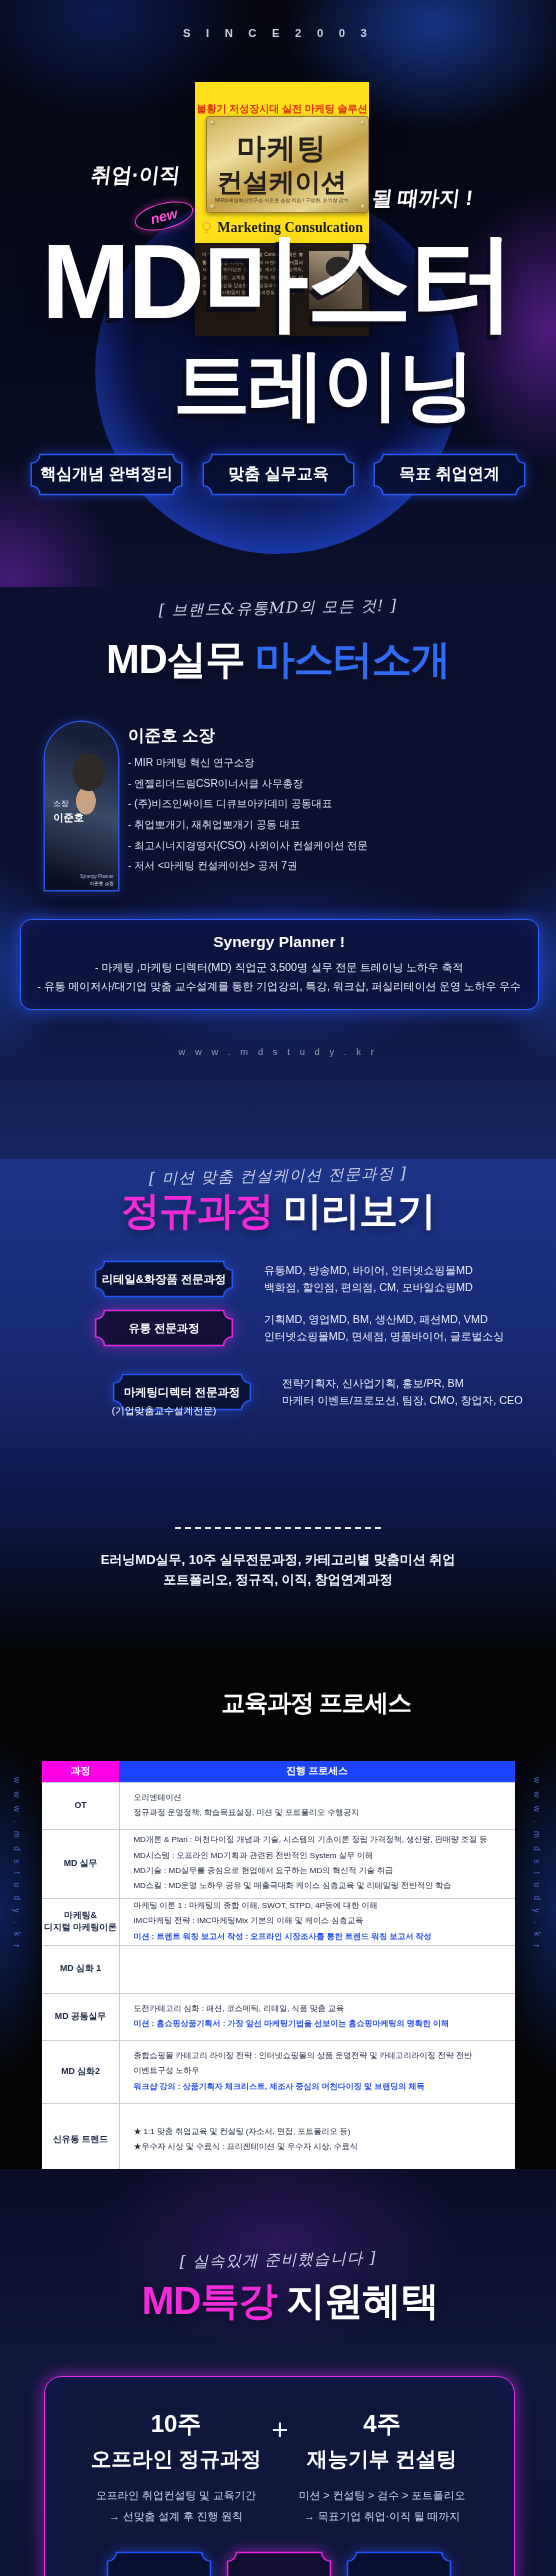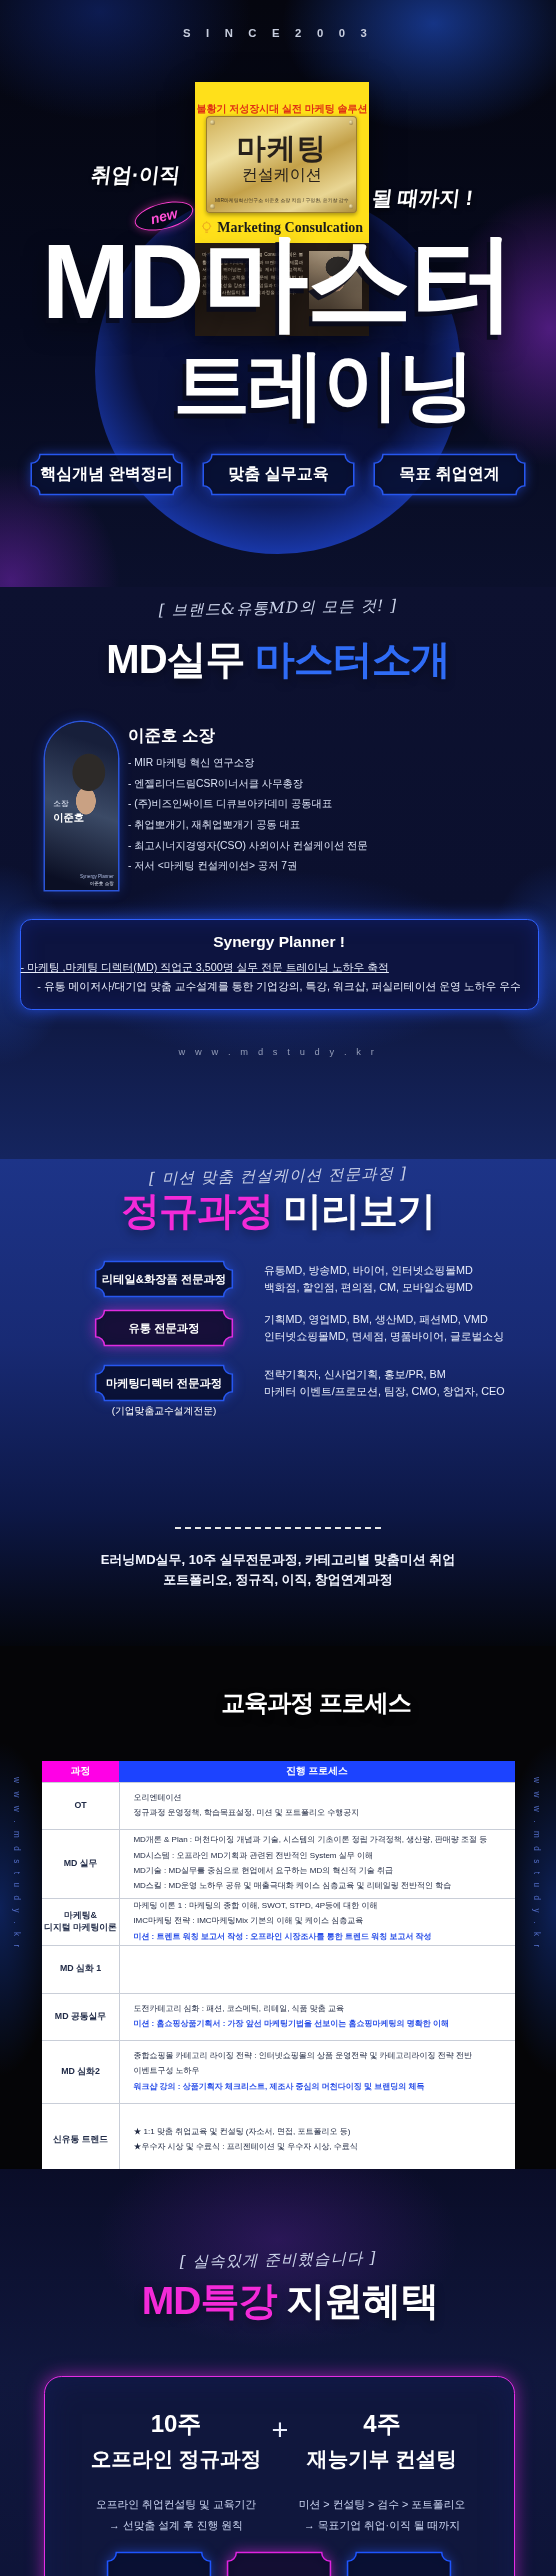--- a/index.html
+++ b/index.html
@@ -51,27 +51,27 @@
   #mt1{top:228px;font-size:106px;}
   #mt2{top:346px;font-size:77px;padding-left:45px;}
 
   
   #book{left:195px;top:82px;width:174px;height:253px;box-shadow:0 9.3px 26px rgba(0,0,0,.6);}
   #book .yellow{position:absolute;left:0;top:0;width:174px;height:161px;background:#ffe01a;}
   #book .tagline{position:absolute;left:0;top:19.6px;width:174px;text-align:center;
        color:#e03214;font-size:10px;font-weight:700;}
   #book .plate{position:absolute;left:11.3px;top:34px;width:151px;height:97px;border-radius:4.1px;
        background:linear-gradient(155deg,#cfae55 0%,#efe0a2 30%,#c3a048 55%,#e9d694 80%,#ac8c38 100%);
-       box-shadow:inset 0 0 0 1px #9a7d30, 0 1.5px 4.1px rgba(0,0,0,.35);}
+       box-shadow:inset 0 0 0 1px #9a7d30, 0 1.5px 4.1px rgba(0,0,0,.35);padding-left:12px;}
   #book .screw{position:absolute;width:4.6px;height:4.6px;border-radius:50%;
        background:radial-gradient(circle at 35% 35%, #f3e6b0, #8a6d2f);}
   #book .bt1{position:absolute;left:0;top:13.4px;width:151px;text-align:center;
        font-size:29px;font-weight:900;color:#27201a;letter-spacing:1px;}
   #book .bt2{position:absolute;left:0;top:49px;width:151px;text-align:center;
-       font-size:16px;font-weight:400;color:#27201a;}
+       font-size:26px;font-weight:700;color:#27201a;}
   #book .author{position:absolute;left:0;top:81px;width:151px;text-align:center;
        font-size:4.9px;color:#3a2f1f;}
   #book .brandrow{position:absolute;left:0;top:138px;width:174px;display:flex;gap:5.2px;
        align-items:center;justify-content:center;}
   #book .brand{font-family:"Liberation Serif",serif;font-weight:700;font-size:14px;color:#1b1b1b;}
   #book .brown{position:absolute;left:0;top:161px;width:174px;height:93px;background:#241b15;}
   #book .desc{position:absolute;left:7.2px;top:8.2px;width:101px;font-size:4.6px;line-height:1.65;
        color:#d8cab4;text-align:justify;}
   #book .photo{position:absolute;left:114px;top:8.2px;width:53px;height:58px;
        background:
@@ -104,21 +104,21 @@
         box-shadow:0 0 0 1.5px #2b55d8, 0 0 12.4px rgba(40,90,255,.45);}
   #arch .role{position:absolute;left:8.2px;top:77px;font-size:7.7px;color:#e8edfb;}
   #arch .name{position:absolute;left:8.2px;top:89px;font-size:10.3px;font-weight:800;color:#fff;}
   #arch .cap1{position:absolute;right:4.1px;bottom:11.3px;font-size:4.6px;color:#aebbe0;}
   #arch .cap2{position:absolute;right:4.1px;bottom:4.1px;font-size:4.6px;color:#e8edfb;}
   .bullets div{margin-bottom:6.7px;}
   #synergy{left:19.6px;top:332px;width:517px;height:89px;background:#0d1440;border:1px solid #2f62ff;
         border-radius:11.3px;box-shadow:0 0 15.5px rgba(40,90,255,.75), inset 0 0 20.6px rgba(20,40,140,.5);}
   #synergy .st{position:absolute;left:0;top:13.4px;width:100%;text-align:center;
         font-size:15.5px;font-weight:800;}
-  #synergy .sl1{position:absolute;left:0;top:41px;width:100%;font-size:10.8px;color:#e8edfb;text-decoration:underline;}
+  #synergy .sl1{position:absolute;left:0;top:41px;width:100%;text-align:center;font-size:10.8px;color:#e8edfb;}
   #synergy .sl2{position:absolute;left:0;top:60px;width:100%;text-align:center;font-size:10.8px;color:#e8edfb;}
   .website{letter-spacing:3.6px;color:#949db8;font-size:9.3px;}
 
   
   .course-row{position:absolute;left:94px;width:392px;height:38px;display:flex;align-items:center;}
   .course-row .ticket{position:relative;width:140px;height:38px;flex:0 0 140px;}
   .course-row .tl{font-size:11.3px;}
   .course-row .desc{margin-left:30px;font-size:10.8px;line-height:17.5px;color:#e9eefc;white-space:nowrap;}
   .dashed{left:175px;top:368px;width:206px;border-top:2.1px dashed #e8e8e8;}
   .summary{font-size:13px;font-weight:700;color:#f2f5ff;}
@@ -138,21 +138,21 @@
   .pbody{flex:1;display:flex;flex-direction:column;justify-content:center;padding:5.2px 5.2px 5.2px 13.4px;}
   .pbody p{margin:2.3px 0;font-size:8px;color:#222b44;line-height:1.35;}
   .pbody p.mission{color:#2b50e8;font-weight:700;}
 
   
   #bigcard{left:44px;top:207px;width:469px;height:312px;border-radius:17.5px;background:#10173d;
         border:1.5px solid #e52ee5;box-shadow:0 0 17.5px rgba(230,40,230,.6), inset 0 0 31px rgba(20,30,90,.6);}
   .bcol{position:absolute;width:206px;text-align:center;}
   .bweeks{font-size:24px;font-weight:900;}
   .bname{font-size:20.6px;font-weight:800;margin-top:5.2px;}
-  .bdesc{font-size:10.8px;color:#ccd6f2;line-height:20.6px;margin-top:21px;}
+  .bdesc{font-size:10.8px;color:#ccd6f2;line-height:20.6px;margin-top:12px;}
   #bplus{left:222px;top:37px;width:26px;text-align:center;font-size:29px;font-weight:300;color:#e9eefc;position:absolute;}
   .bticket{width:106px;height:72px;}
   .bticket .tl{font-size:15.5px;}
 </style>
 </head>
 <body>
 
 <div id="canvas">
 
   <div id="s1" class="abs">
@@ -275,21 +275,21 @@
             <path d="M20,3 H252 A17,17 0 0 0 269,20 V54 A17,17 0 0 0 252,71 H20 A17,17 0 0 0 3,54 V20 A17,17 0 0 0 20,3 Z" fill="rgba(8,12,40,0.88)" stroke="#2757ef" stroke-width="3"></path>
           </svg>
         <span class="tl">리테일&amp;화장품 전문과정</span>
       </div>
       <div class="desc">
         <div>유통MD, 방송MD, 바이어, 인터넷쇼핑몰MD</div>
         <div>백화점, 할인점, 편의점, CM, 모바일쇼핑MD</div>
       </div>
     </div>
 
-    <div class="course-row" style="top:205px;">
+    <div class="course-row" style="top:214px;margin-left:18px;">
       <div class="ticket">
         <svg width="140" height="38" viewBox="0 0 272 74">
             <path d="M20,3 H252 A17,17 0 0 0 269,20 V54 A17,17 0 0 0 252,71 H20 A17,17 0 0 0 3,54 V20 A17,17 0 0 0 20,3 Z" fill="rgba(8,12,40,0.88)" stroke="#2757ef" stroke-width="3"></path>
           </svg>
         <span class="tl">마케팅디렉터 전문과정</span>
       </div>
       <div class="desc">
         <div>전략기획자, 신사업기획, 홍보/PR, BM</div>
         <div>마케터 이벤트/프로모션, 팀장, CMO, 창업자, CEO</div>
       </div>

